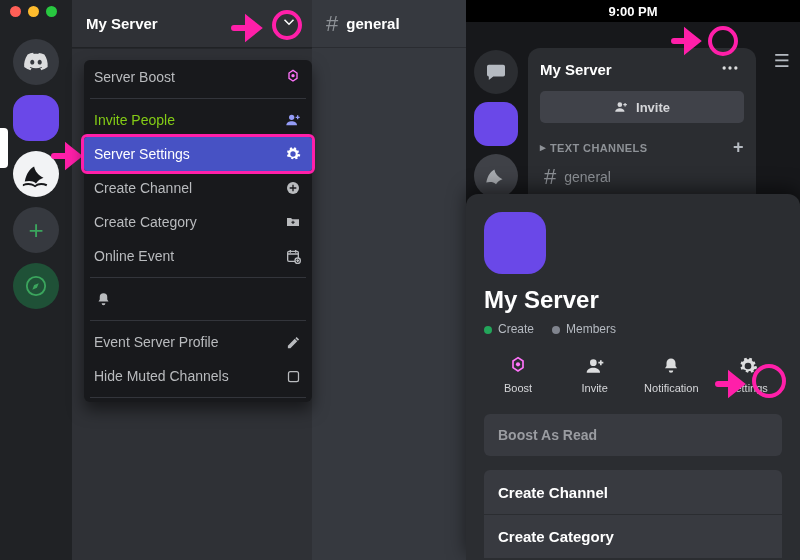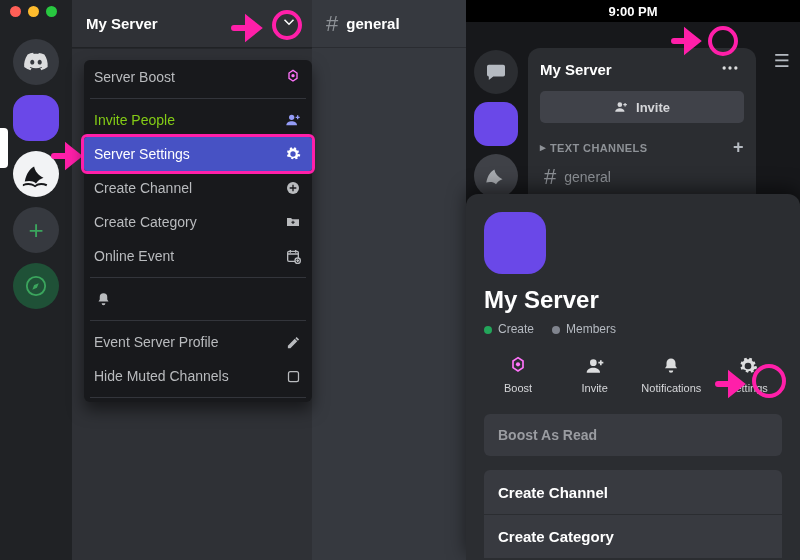--- a/index.html
+++ b/index.html
@@ -299,21 +299,21 @@
             </svg>
           </span>
         <span>Invite</span>
       </div>
       <div class="m-act">
         <span class="ic">
             <svg width="18" height="18" viewBox="0 0 24 24" fill="#dcddde">
               <path d="M12 2a6 6 0 00-6 6v4l-2 3h16l-2-3V8a6 6 0 00-6-6zM9 18a3 3 0 006 0z"></path>
             </svg>
           </span>
-        <span>Notifications</span>
+        <span>Notification</span>
       </div>
       <div class="m-act">
         <span class="ic">
             <svg width="20" height="20" viewBox="0 0 24 24" fill="#dcddde">
               <path d="M12 8a4 4 0 100 8 4 4 0 000-8zm9 4l2 1-1 3-2-.5a8 8 0 01-1.5 1.5l.5 2-3 1-1-2a8 8 0 01-2 0l-1 2-3-1 .5-2A8 8 0 016 16l-2 .5-1-3 2-1a8 8 0 010-2l-2-1 1-3 2 .5A8 8 0 017.5 5L7 3l3-1 1 2a8 8 0 012 0l1-2 3 1-.5 2A8 8 0 0118 7l2-.5 1 3-2 1a8 8 0 010 2z"></path>
             </svg>
           </span>
         <span>Settings</span>
       </div>
     </div>

